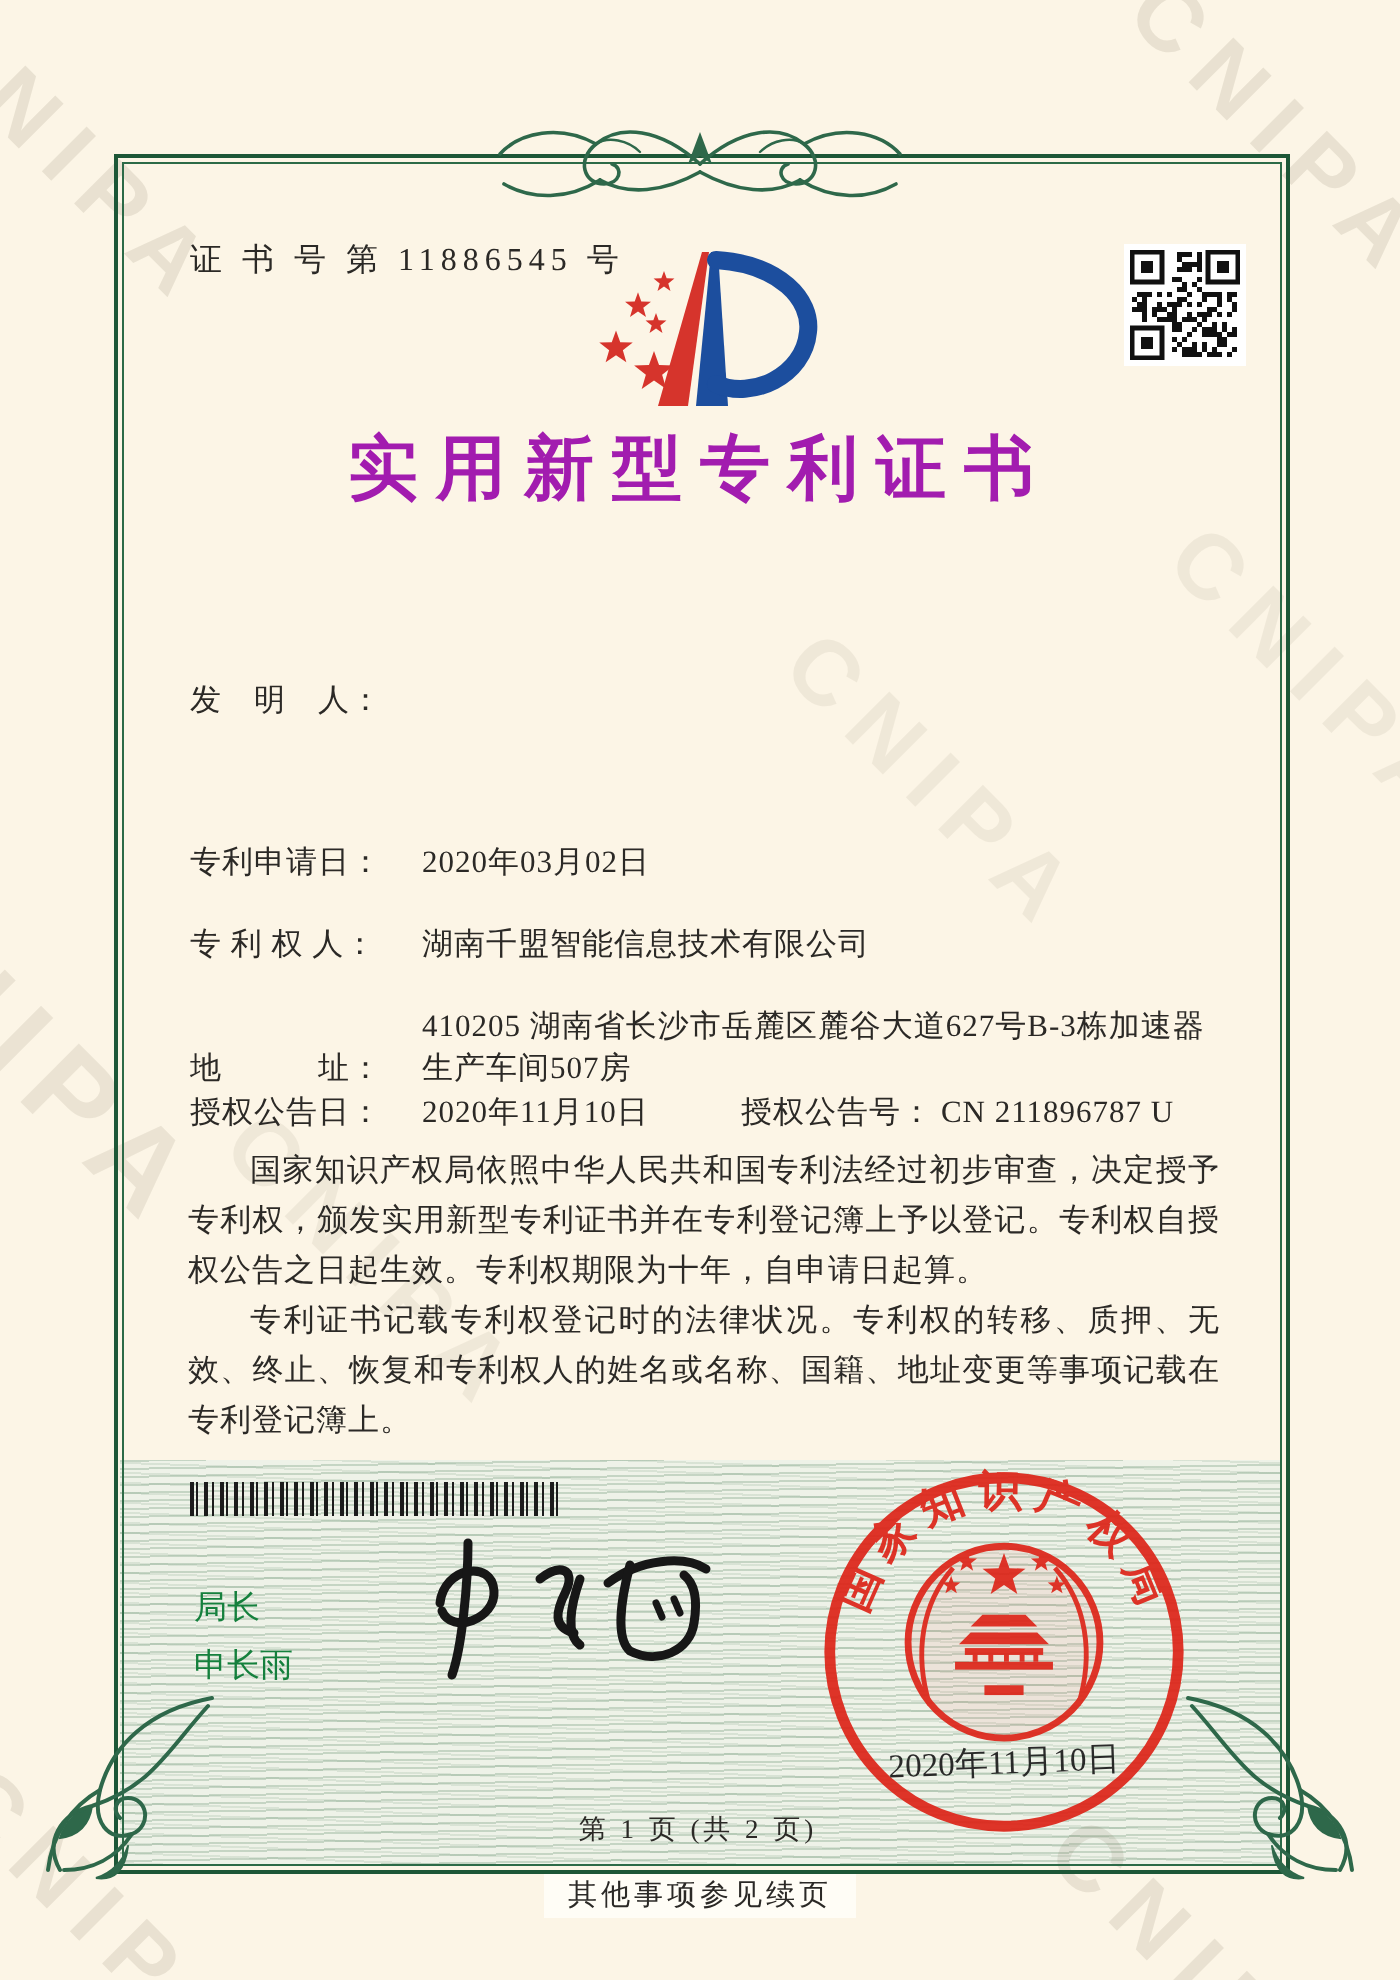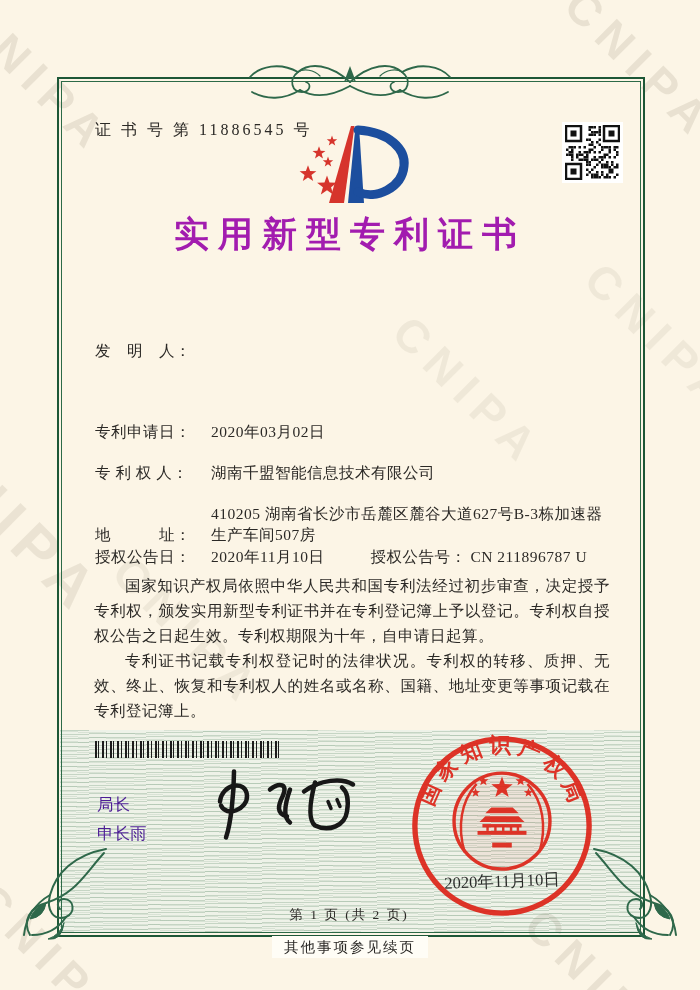--- a/index.html
+++ b/index.html
@@ -30,21 +30,21 @@
   .pair2{margin-left:46px;display:flex;}
   .pair2 .lbl{flex:0 0 100px;}
   .paras{position:absolute;left:94px;top:573px;width:516px;font-size:15.5px;line-height:25px;
          text-align:justify;letter-spacing:.5px;}
   .paras p{margin:0;text-indent:2em;}
   .barcode{position:absolute;left:95px;top:741px;width:186px;height:17px;
      background:repeating-linear-gradient(90deg,#1c1c1c 0 2px,transparent 2px 3px,
         #1c1c1c 3px 4px,transparent 4px 7px,#1c1c1c 7px 9px,transparent 9px 11px,
         #1c1c1c 11px 12px,transparent 12px 15px);}
   .signer{position:absolute;left:97px;top:790px;font-family:"Liberation Sans","DejaVu Sans",sans-serif;
-          font-size:16.5px;line-height:29px;color:#4c1d95;}
+          font-size:16.5px;line-height:29px;color:#15803d;}
   .pagenum{position:absolute;left:57px;top:906px;width:584px;text-align:center;font-size:13.5px;letter-spacing:2px;}
   .footnote{position:absolute;left:0;top:938px;width:700px;text-align:center;font-size:14.5px;}
   .footnote span{background:#fffdf6;padding:3px 12px;letter-spacing:2px;}
   .seal{position:absolute;left:409px;top:733px;width:186px;height:186px;z-index:5;opacity:.92;}
   .qr{position:absolute;left:562px;top:122px;width:61px;height:61px;background:#fff;padding:3px;box-sizing:border-box;}
   .logo{position:absolute;left:288px;top:98px;width:130px;height:115px;}
   .signature{position:absolute;left:192px;top:760px;width:170px;height:88px;}
   .flourish{position:absolute;width:100px;height:110px;z-index:3;}
   .topornament{position:absolute;left:240px;top:52px;width:220px;height:50px;z-index:3;}
 </style>

